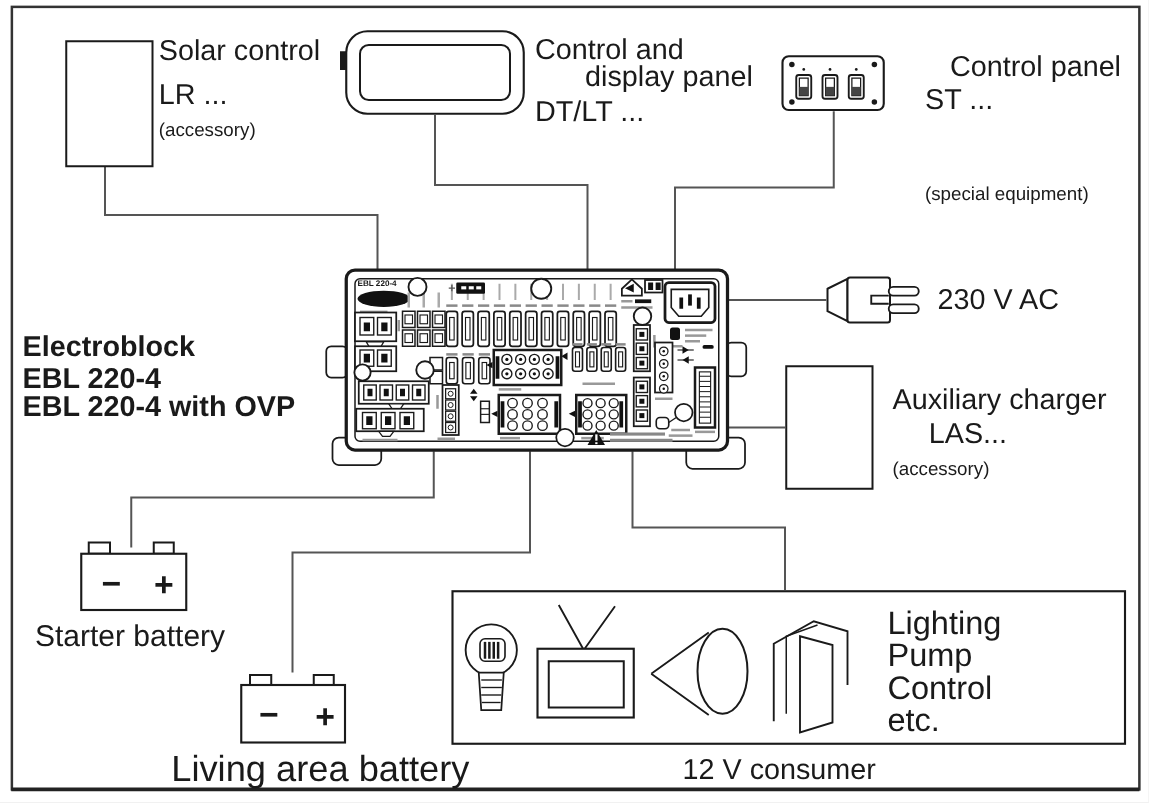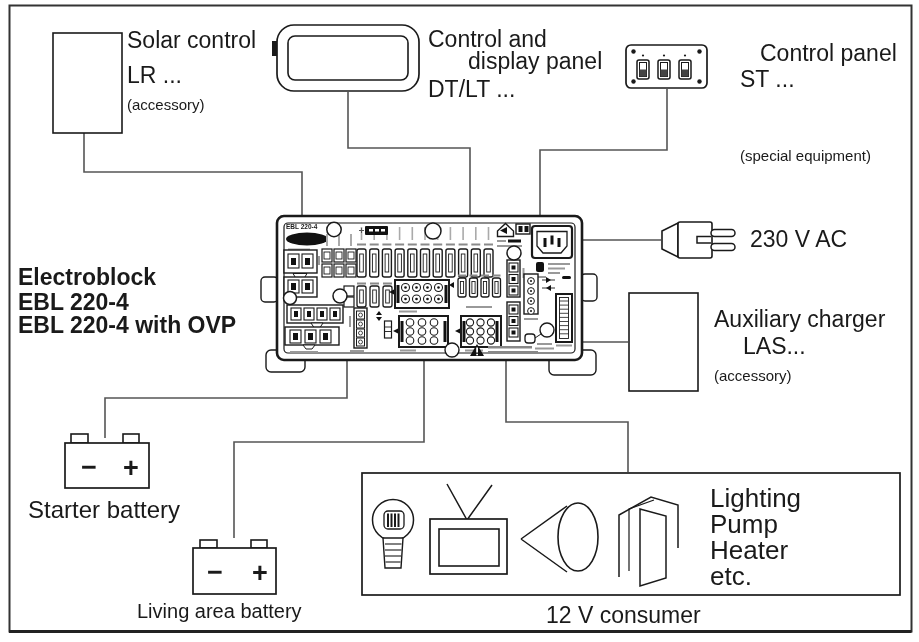--- a/index.html
+++ b/index.html
@@ -485,23 +485,23 @@
 
 <div class="lbl big bold" style="left:18px;top:265px;">Electroblock</div>
 <div class="lbl big bold" style="left:18px;top:290px;">EBL 220-4</div>
 <div class="lbl big bold" style="left:18px;top:313px;">EBL 220-4 with OVP</div>
 
 <div class="lbl big" style="left:714px;top:307px;">Auxiliary charger</div>
 <div class="lbl big" style="left:714px;top:334px;margin-left:29px;">LAS...</div>
 <div class="lbl note" style="left:714px;top:368px;">(accessory)</div>
 
 <div class="lbl" style="left:28px;top:497px;font-size:24px;">Starter battery</div>
-<div class="lbl" style="left:137px;top:601px;font-size:20px;">Living area battery</div>
+<div class="lbl" style="left:137px;top:601px;font-size:29px;">Living area battery</div>
 <div class="lbl big" style="left:546px;top:603px;">12 V consumer</div>
 
 <div class="lbl items" style="left:710px;top:485px;">
   <div>Lighting</div>
   <div>Pump</div>
-  <div>Heater</div>
+  <div>Control</div>
   <div>etc.</div>
 </div>
 
 </div>
 
 </body></html>

